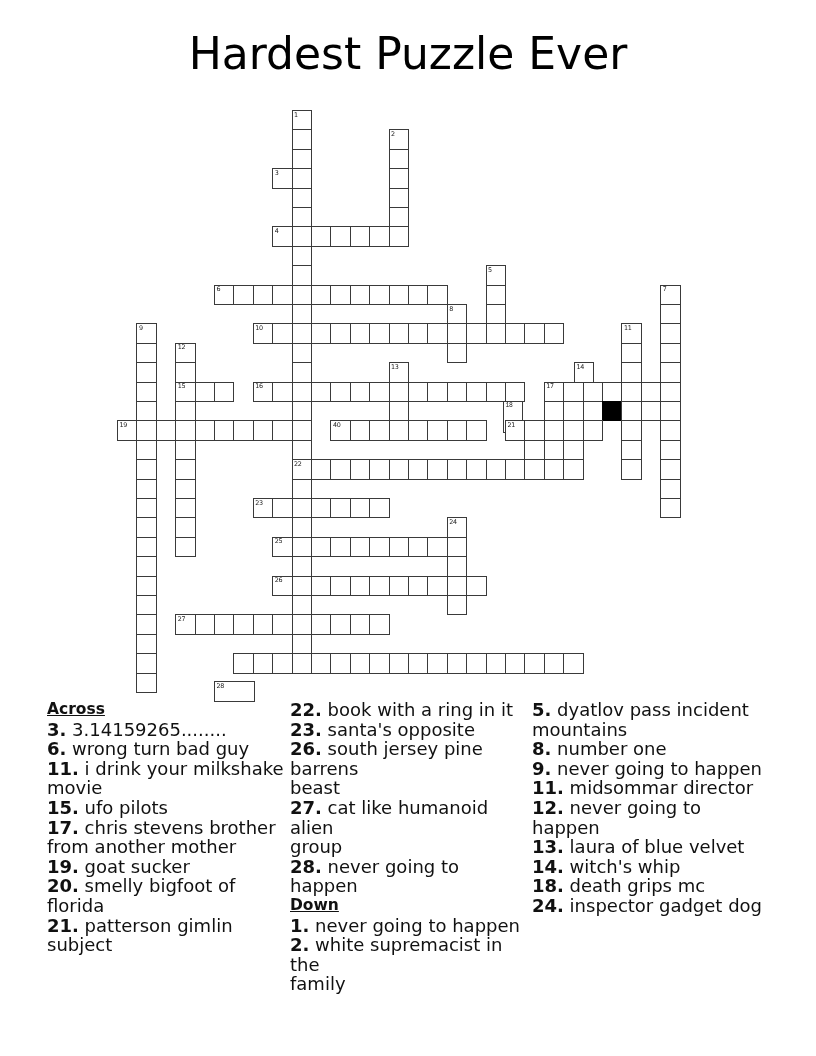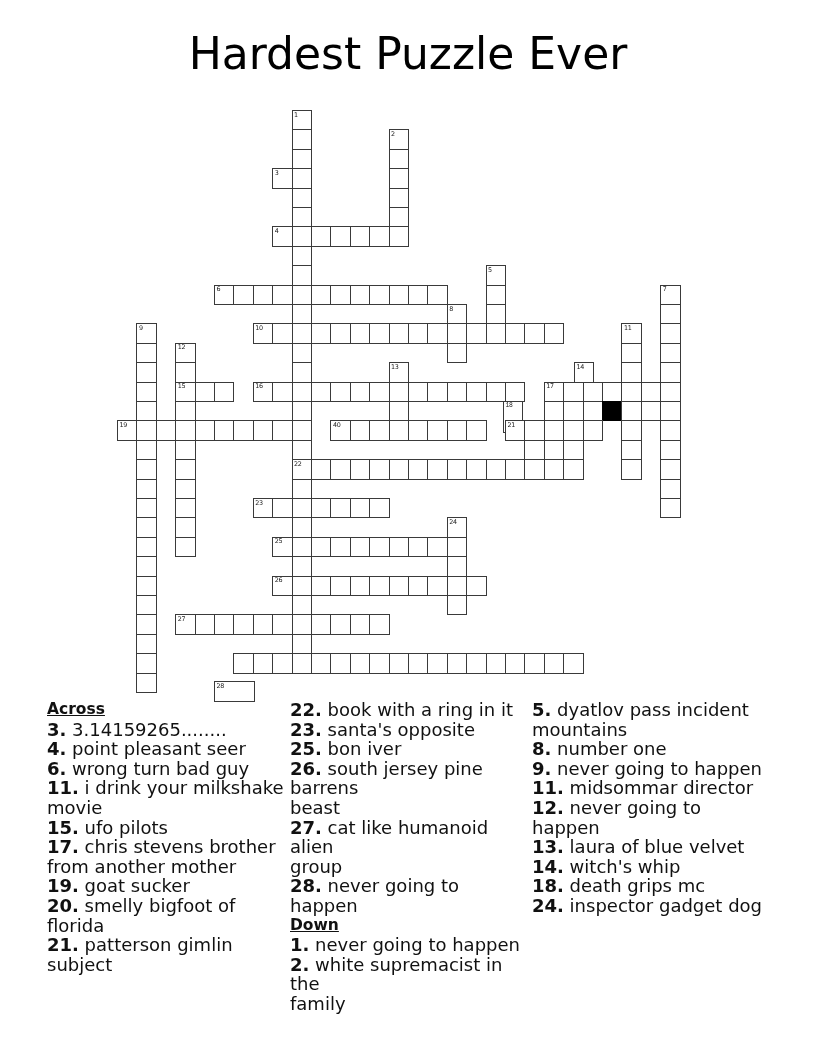--- a/index.html
+++ b/index.html
@@ -361,35 +361,33 @@
       <div class="cell" style="left: 446.8px; top: 517.4px; width: 20.4px; height: 20.4px;">
         <span class="num">24</span>
       </div>
       <div class="cell" style="left: 446.8px; top: 556.2px; width: 20.4px; height: 20.4px;"></div>
       <div class="cell" style="left: 446.8px; top: 595px; width: 20.4px; height: 20.4px;"></div>
     </div>
 
   <div class="clue-col" id="clue-col-1" style="left:47px;  top:700px; width:238px;">
       <div class="clue-header">Across</div>
       <div class="clue"><span class="cnum">3.</span> 3.14159265........</div>
-      <div class="clue"><span class="cnum">4.</span> point pleasant seer</div>
       <div class="clue"><span class="cnum">6.</span> wrong turn bad guy</div>
       <div class="clue"><span class="cnum">11.</span> i drink your milkshake
 movie</div>
       <div class="clue"><span class="cnum">15.</span> ufo pilots</div>
       <div class="clue"><span class="cnum">17.</span> chris stevens brother
 from another mother</div>
       <div class="clue"><span class="cnum">19.</span> goat sucker</div>
       <div class="clue"><span class="cnum">20.</span> smelly bigfoot of florida</div>
       <div class="clue"><span class="cnum">21.</span> patterson gimlin subject</div>
     </div>
   <div class="clue-col" id="clue-col-2" style="left:290px; top:700px; width:238px;">
       <div class="clue"><span class="cnum">22.</span> book with a ring in it</div>
       <div class="clue"><span class="cnum">23.</span> santa's opposite</div>
-      <div class="clue"><span class="cnum">25.</span> bon iver</div>
       <div class="clue"><span class="cnum">26.</span> south jersey pine barrens
 beast</div>
       <div class="clue"><span class="cnum">27.</span> cat like humanoid alien
 group</div>
       <div class="clue"><span class="cnum">28.</span> never going to happen</div>
       <div class="clue-header">Down</div>
       <div class="clue"><span class="cnum">1.</span> never going to happen</div>
       <div class="clue"><span class="cnum">2.</span> white supremacist in the
 family</div>
     </div>

